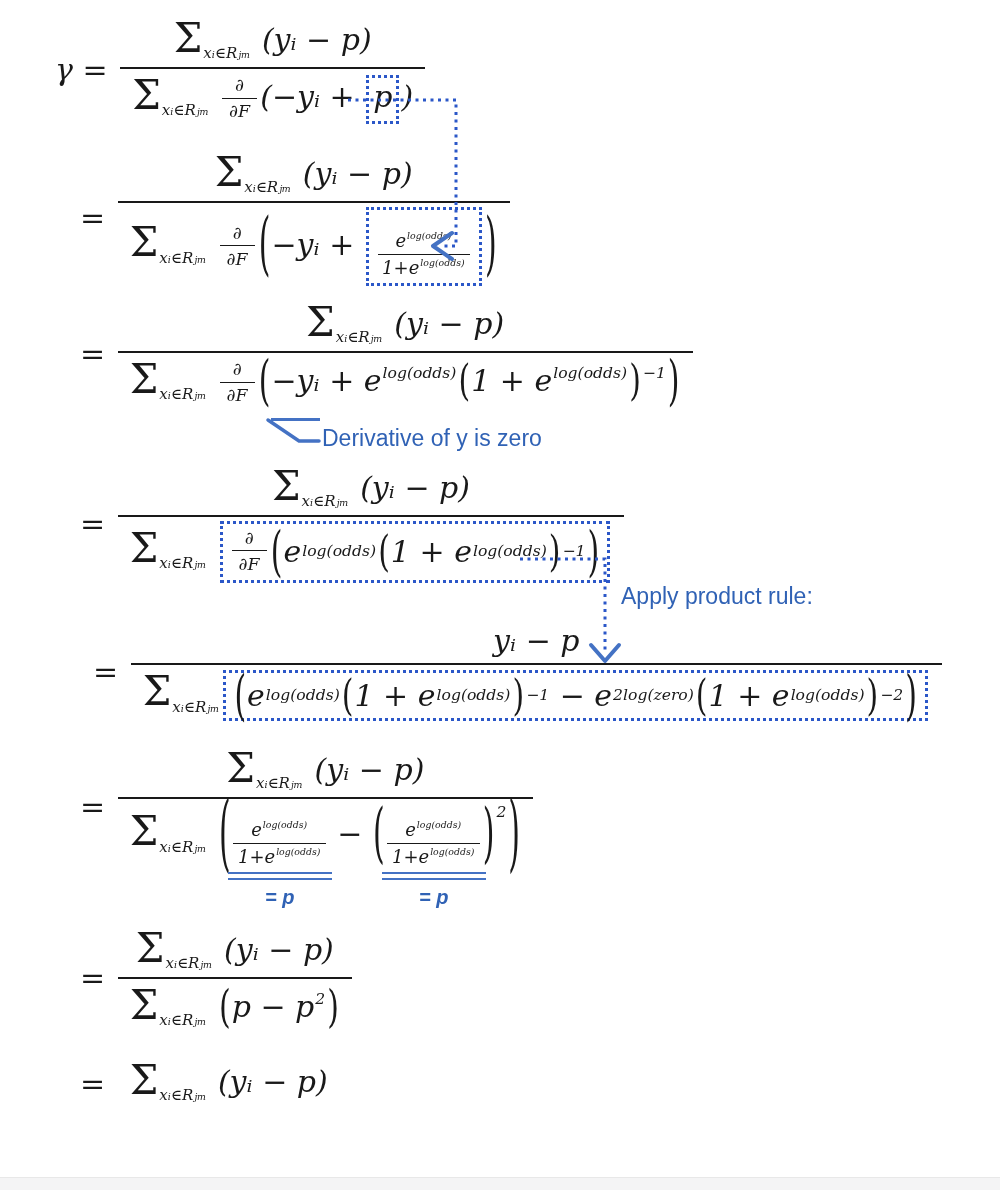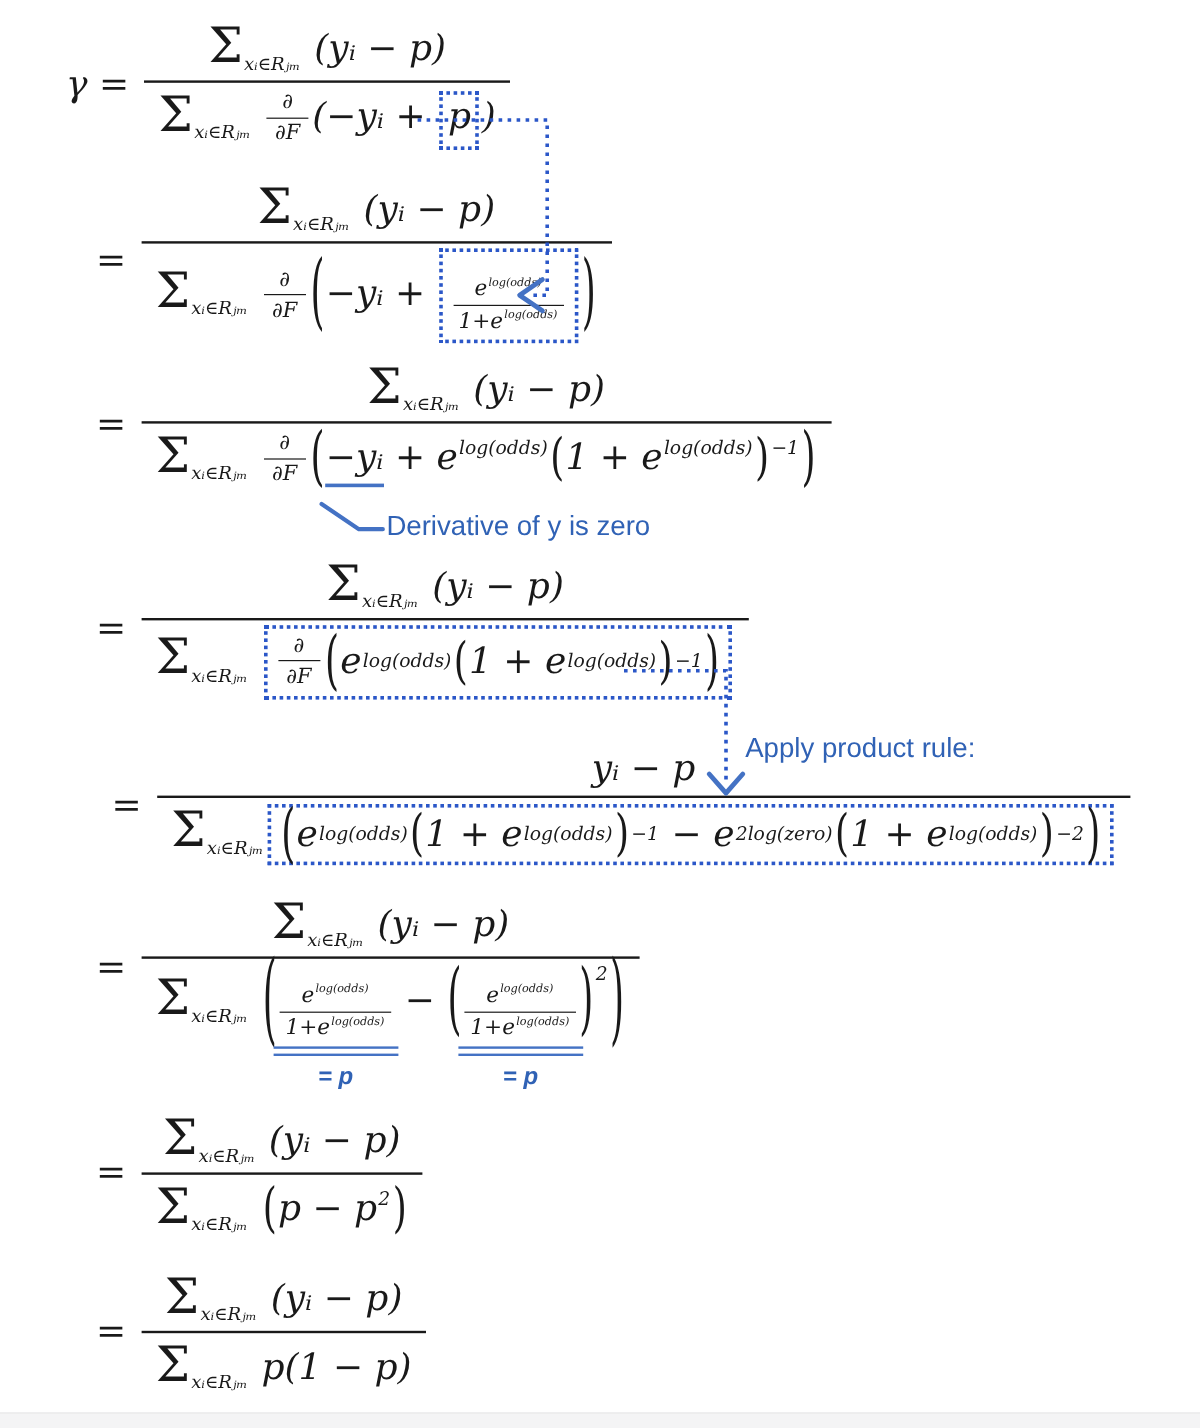--- a/index.html
+++ b/index.html
@@ -34,34 +34,34 @@
   .frac.sfr .fden{border-top-width:1.8px;padding:.1em .25em 0;}
   .frac.sfr .fnum{padding:0 .25em .08em;margin-top:16px;}
   .par{display:inline-block;font-style:normal;transform-origin:50% 50%;margin:0 1px;}
 
   
   .dotbox{border:3px dotted #2b57c8;margin:0 2px;}
   .dotbox.pbox{display:inline-block;padding:0 4px 6px;vertical-align:baseline;}
   .dotbox.vb{display:inline-flex;align-items:center;vertical-align:middle;padding:4px 7px;}
 
   
-  .blul{border-bottom:3.5px solid #4472C4;padding-bottom:4px;}
+  .blul{border-bottom:3.5px solid #4472C4;padding-bottom:20px;}
 
   
   .lab{display:inline-flex;position:relative;vertical-align:middle;}
   .dul{position:absolute;left:-4px;right:-4px;top:100%;margin-top:4px;height:4px;
        border-top:2.5px solid #4472C4;border-bottom:2.5px solid #4472C4;}
   .ptxt{position:absolute;top:100%;margin-top:17px;left:0;right:0;text-align:center;
         font-family:"Liberation Sans",sans-serif;font-style:italic;font-weight:700;
         color:#3062b5;font-size:20px;}
 
   
   .note{position:absolute;font-family:"Liberation Sans",sans-serif;color:#3062b5;white-space:nowrap;}
   #note-derivative{left:322px;top:425px;font-size:23px;}
-  #note-pr-title{left:621px;top:610px;font-size:23px;}
+  #note-pr-title{left:621px;top:583px;font-size:23px;}
   #note-pr-formula{left:627px;top:615px;font-size:21px;font-style:italic;font-weight:600;}
 
   
   #overlay{position:absolute;left:0;top:0;pointer-events:none;}
   .dotline{fill:none;stroke:#2b57c8;stroke-width:3;stroke-dasharray:3 4.5;}
   .solidline{fill:none;stroke:#4472C4;stroke-width:3.5;stroke-linecap:round;}
   .arrowhead{fill:none;stroke:#4472C4;stroke-width:4;stroke-linecap:round;stroke-linejoin:round;}
 
   
   #eq1{left:55px;top:16px;}
@@ -187,21 +187,20 @@
       <span class="mtxt rel">= </span>
       <span class="frac">
         <span class="fnum"><span class="mtxt sum">Σ</span><span class="msub"><span class="mtxt">xᵢ∈Rⱼₘ</span></span><span class="mtxt"> (yᵢ − p)</span></span>
         <span class="fden"><span class="mtxt sum">Σ</span><span class="msub"><span class="mtxt">xᵢ∈Rⱼₘ</span></span><span class="mtxt"> </span><span class="par" style="transform: scaleY(1.5);">(</span><span class="mtxt">p − p</span><span class="msup"><span class="mtxt">2</span></span><span class="par" style="transform: scaleY(1.5);">)</span></span>
       </span>
     </div>
   <div id="eq8" class="meq">
       <span class="mtxt rel">= </span>
       <span class="frac">
         <span class="fnum"><span class="mtxt sum">Σ</span><span class="msub"><span class="mtxt">xᵢ∈Rⱼₘ</span></span><span class="mtxt"> (yᵢ − p)</span></span>
-        <span class="fden"><span class="mtxt sum">Σ</span><span class="msub"><span class="mtxt">xᵢ∈Rⱼₘ</span></span><span class="mtxt"> p(1 − p)</span></span>
       </span>
     </div>
 
   <div id="note-derivative" class="note">Derivative of y is zero</div>
   <div id="note-pr-title" class="note">Apply product rule:</div>
 
   <svg id="overlay" width="1000" height="1190" viewBox="0 0 1000 1190">
     <path class="dotline" d="M348 100 H456 V246 H444"></path>
     <path class="arrowhead" d="M452 233 L433 246 L452 259"></path>
     <path class="solidline" d="M268 420 L299 441 L319 441"></path>

